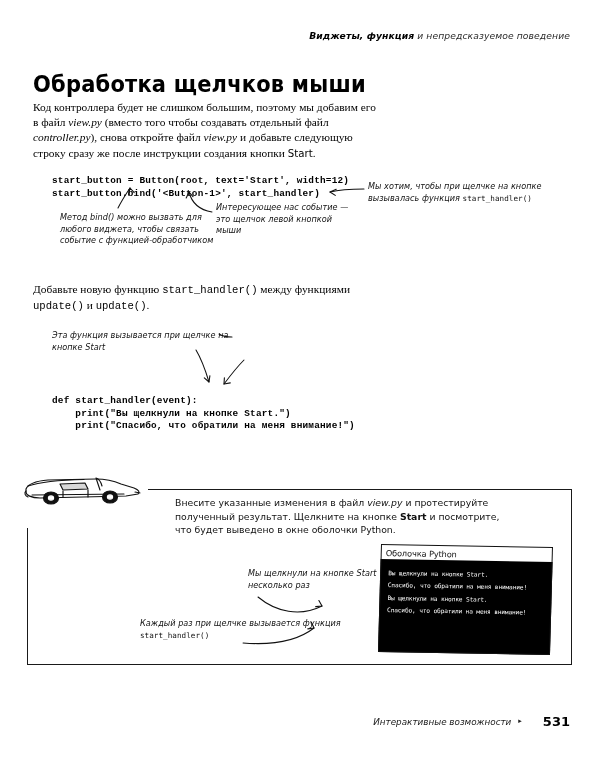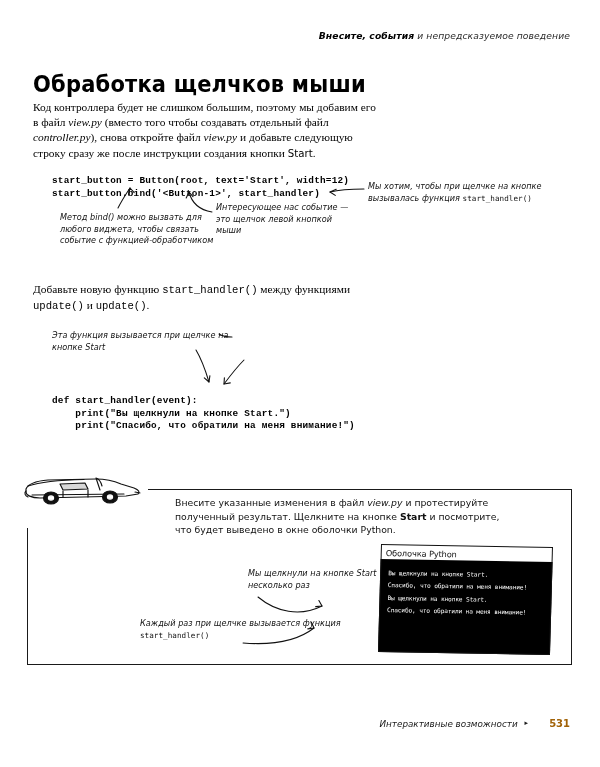--- a/index.html
+++ b/index.html
@@ -230,33 +230,33 @@
     font-style: italic;
     color: #1a1a1a;
   }
   .footer-arrow {
     font-size: 7px;
     color: #1a1a1a;
     position: relative;
     top: -0.5px;
   }
   .footer-page {
-    font-size: 10px;
+    font-size: 13px;
     font-weight: bold;
-    color: #a16207;
+    color: #000000;
     margin-left: 14px;
   }
 </style>
 </head>
 <body>
 
 <div class="page">
 
   <div class="runhead">
-    <b>Внесите, события</b><span class="light"> и непредсказуемое поведение</span>
+    <b>Виджеты, функция</b><span class="light"> и непредсказуемое поведение</span>
   </div>
 
   <h1 class="heading">Обработка щелчков мыши</h1>
 
   <div class="para" id="para1">
     <span>Код контроллера будет не слишком большим, поэтому мы добавим его в файл </span><span class="it">view.py</span><span> (вместо того чтобы создавать отдельный файл </span><span class="it">controller.py</span><span>), снова откройте файл </span><span class="it">view.py</span><span> и добавьте следующую строку сразу же после инструкции создания кнопки </span><span class="sans">Start</span><span>.</span>
   </div>
 
   <pre class="code" id="code1">start_button = Button(root, text='Start', width=12)
 start_button.bind('&lt;Button-1&gt;', start_handler)</pre>

